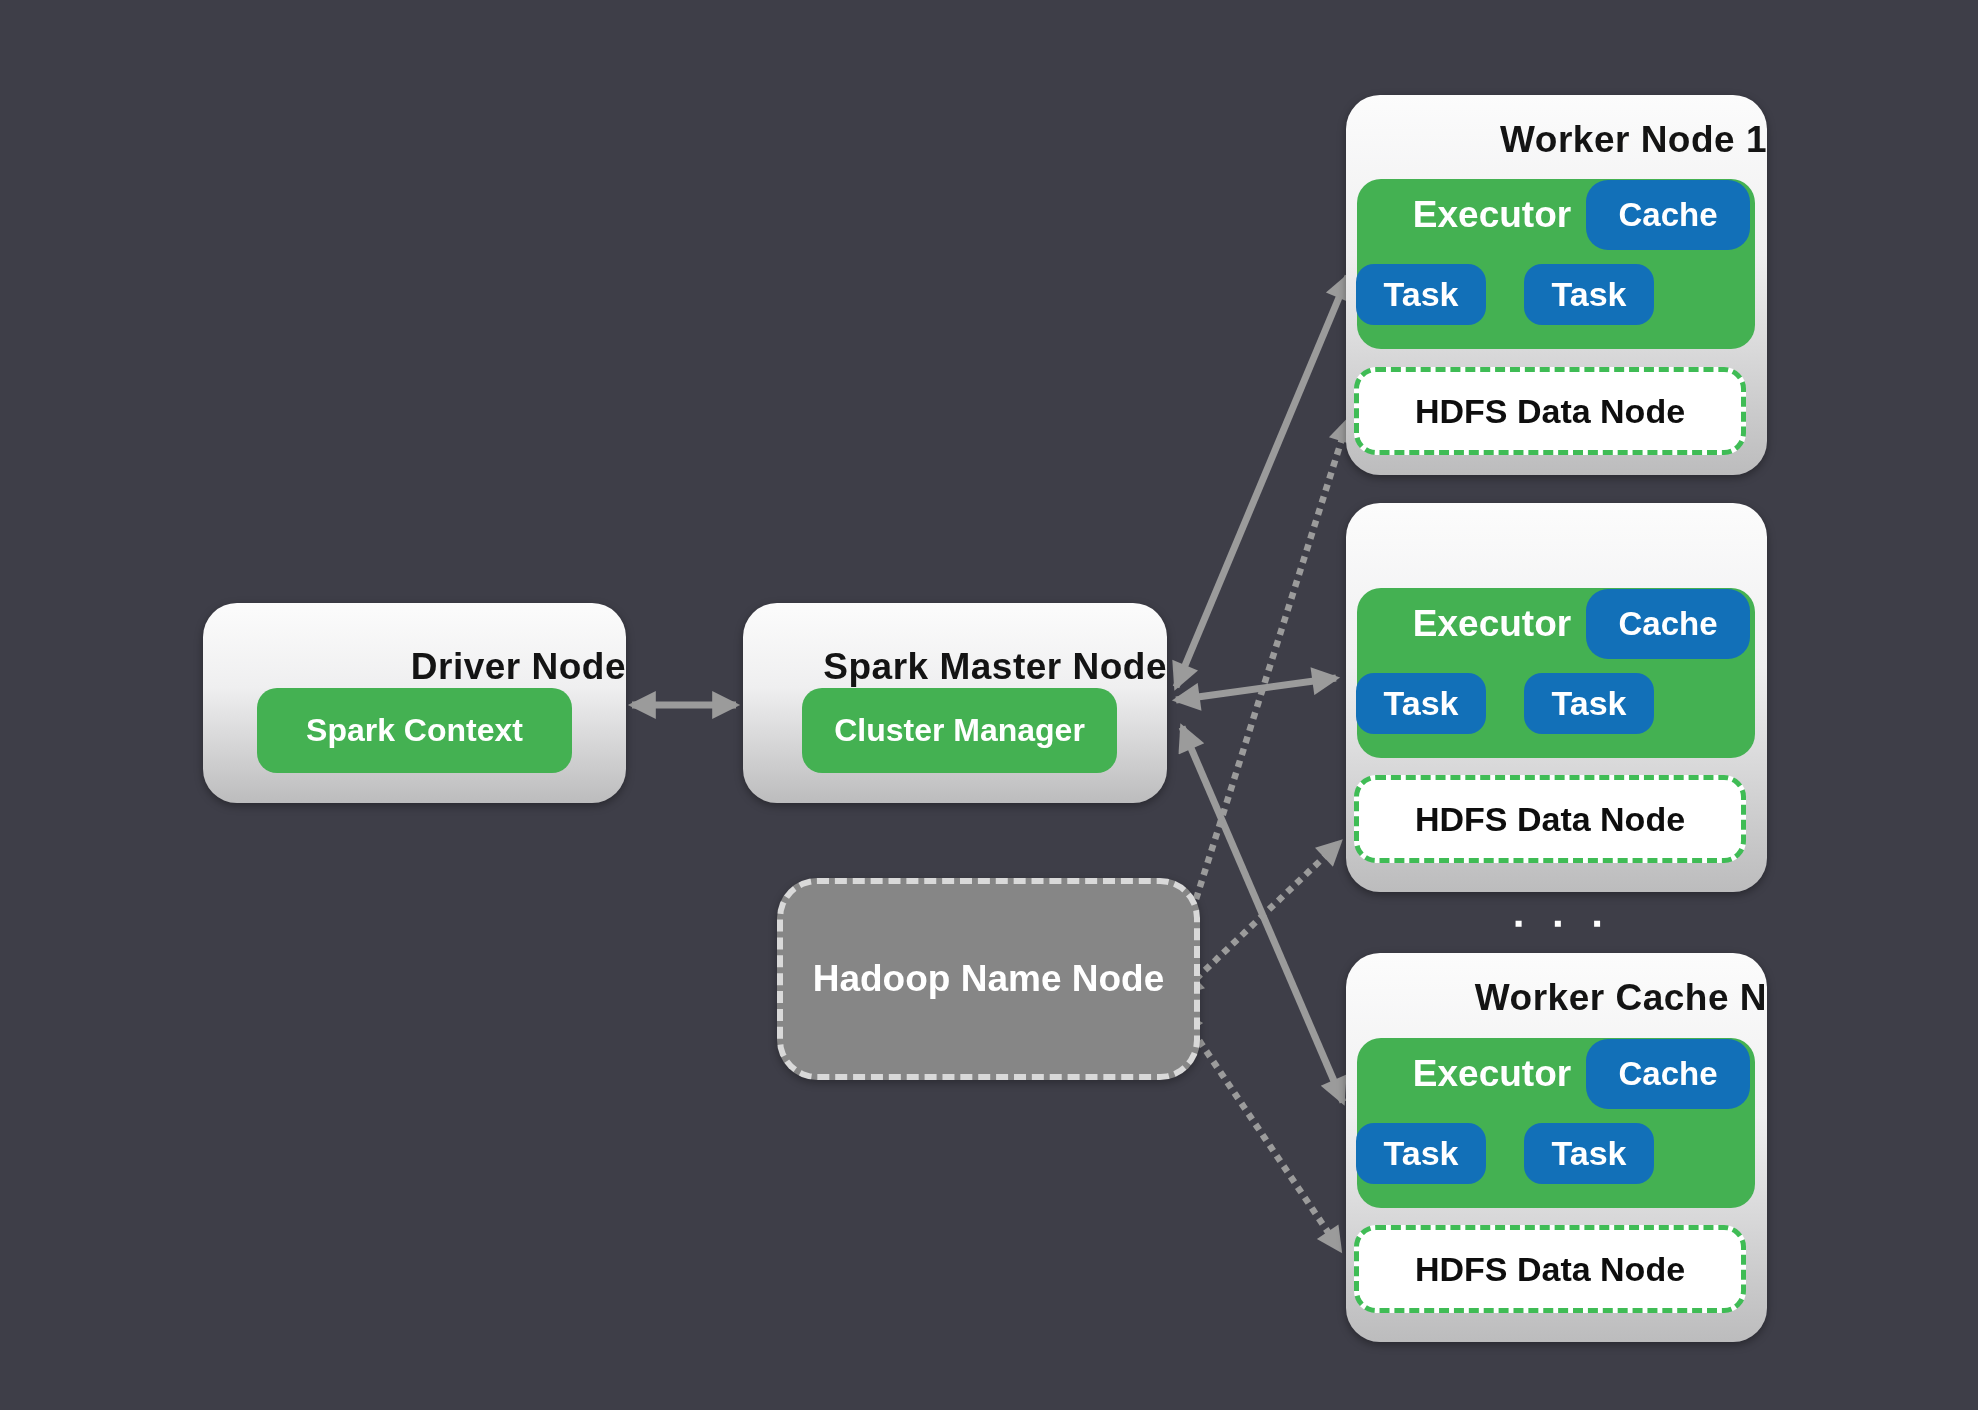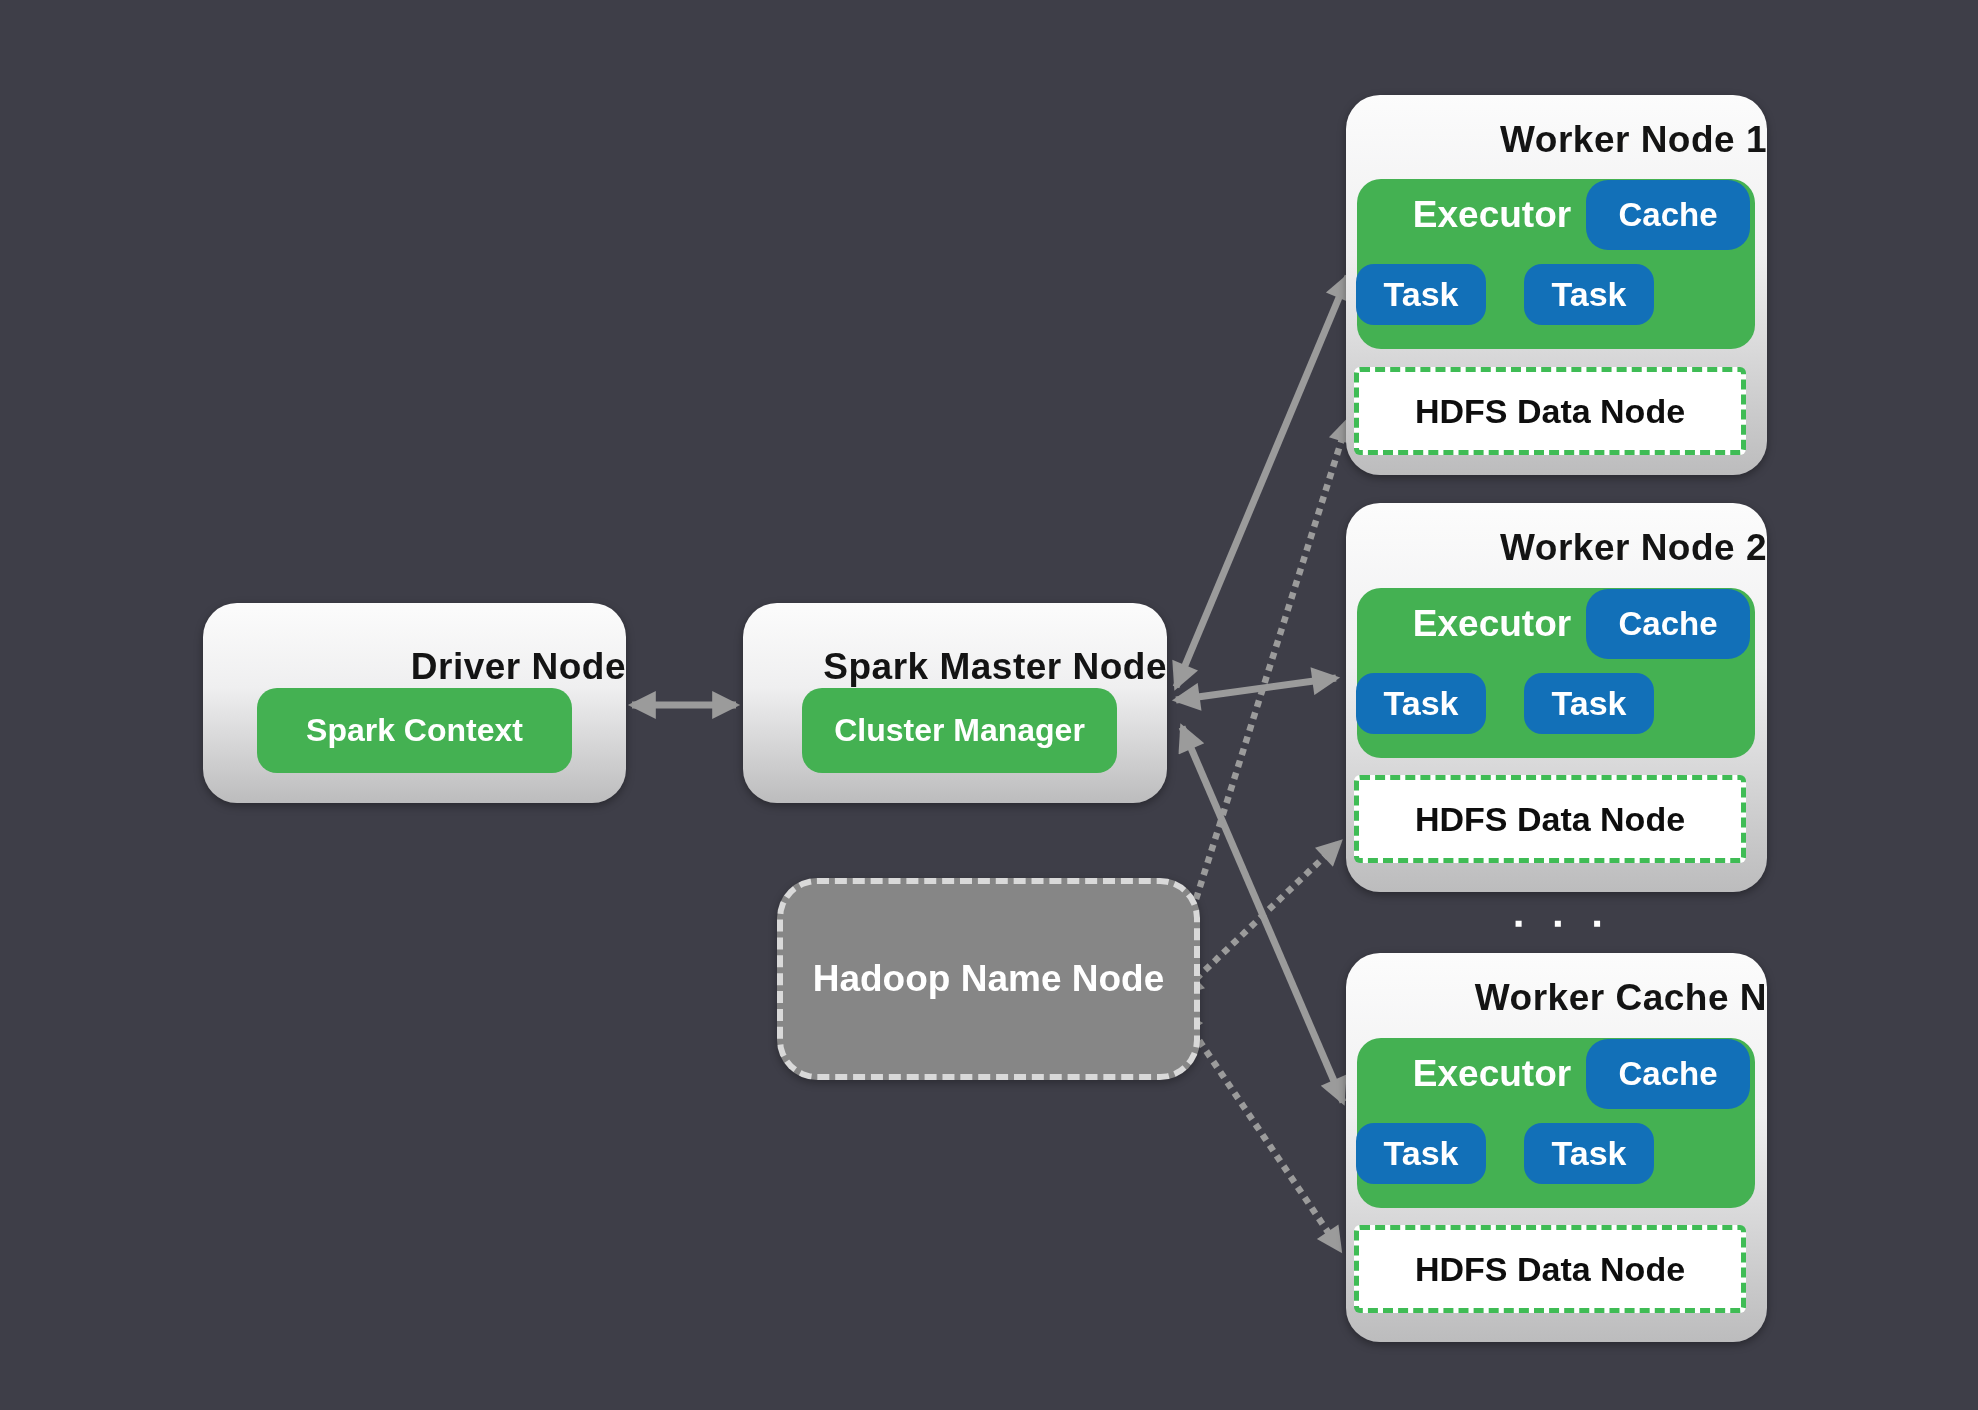--- a/index.html
+++ b/index.html
@@ -52,21 +52,21 @@
     position:absolute;top:85px;width:130px;height:61px;
     background:#1270B8;border-radius:18px;
     display:flex;align-items:center;justify-content:center;
     color:#FFFFFF;font-weight:bold;font-size:34px;
   }
   .task-1{left:-1px;}
   .task-2{left:167px;}
 
   .hdfs{
     position:absolute;left:8px;top:272px;width:392px;height:88px;
-    background:#FFFFFF;border:5px dashed #3FBC55;border-radius:6px;
+    background:#FFFFFF;border:5px dashed #3FBC55;border-radius:22px;
     box-sizing:border-box;
     display:flex;align-items:center;justify-content:center;
     color:#0E0E0E;font-weight:bold;font-size:34px;
   }
 
   .hadoop{
     position:absolute;left:745px;top:878px;width:423px;height:202px;
     background:#868686;border:6px dashed #D9D9D9;border-radius:40px;
     box-sizing:border-box;
     display:flex;align-items:center;justify-content:center;
@@ -126,21 +126,20 @@
     <div class="executor" style="top:84px;">
       <div class="exec-label">Executor</div>
       <div class="cache">Cache</div>
       <div class="task task-1">Task</div>
       <div class="task task-2">Task</div>
     </div>
     <div class="hdfs">HDFS Data Node</div>
   </div>
 
   <div class="card" style="left:1346px;top:503px;width:421px;height:389px;">
-    <div class="card-title worker-title">Worker Node 2</div>
     <div class="executor">
       <div class="exec-label">Executor</div>
       <div class="cache">Cache</div>
       <div class="task task-1">Task</div>
       <div class="task task-2">Task</div>
     </div>
     <div class="hdfs">HDFS Data Node</div>
   </div>
 
   <div class="ellipsis">▪ ▪ ▪</div>

